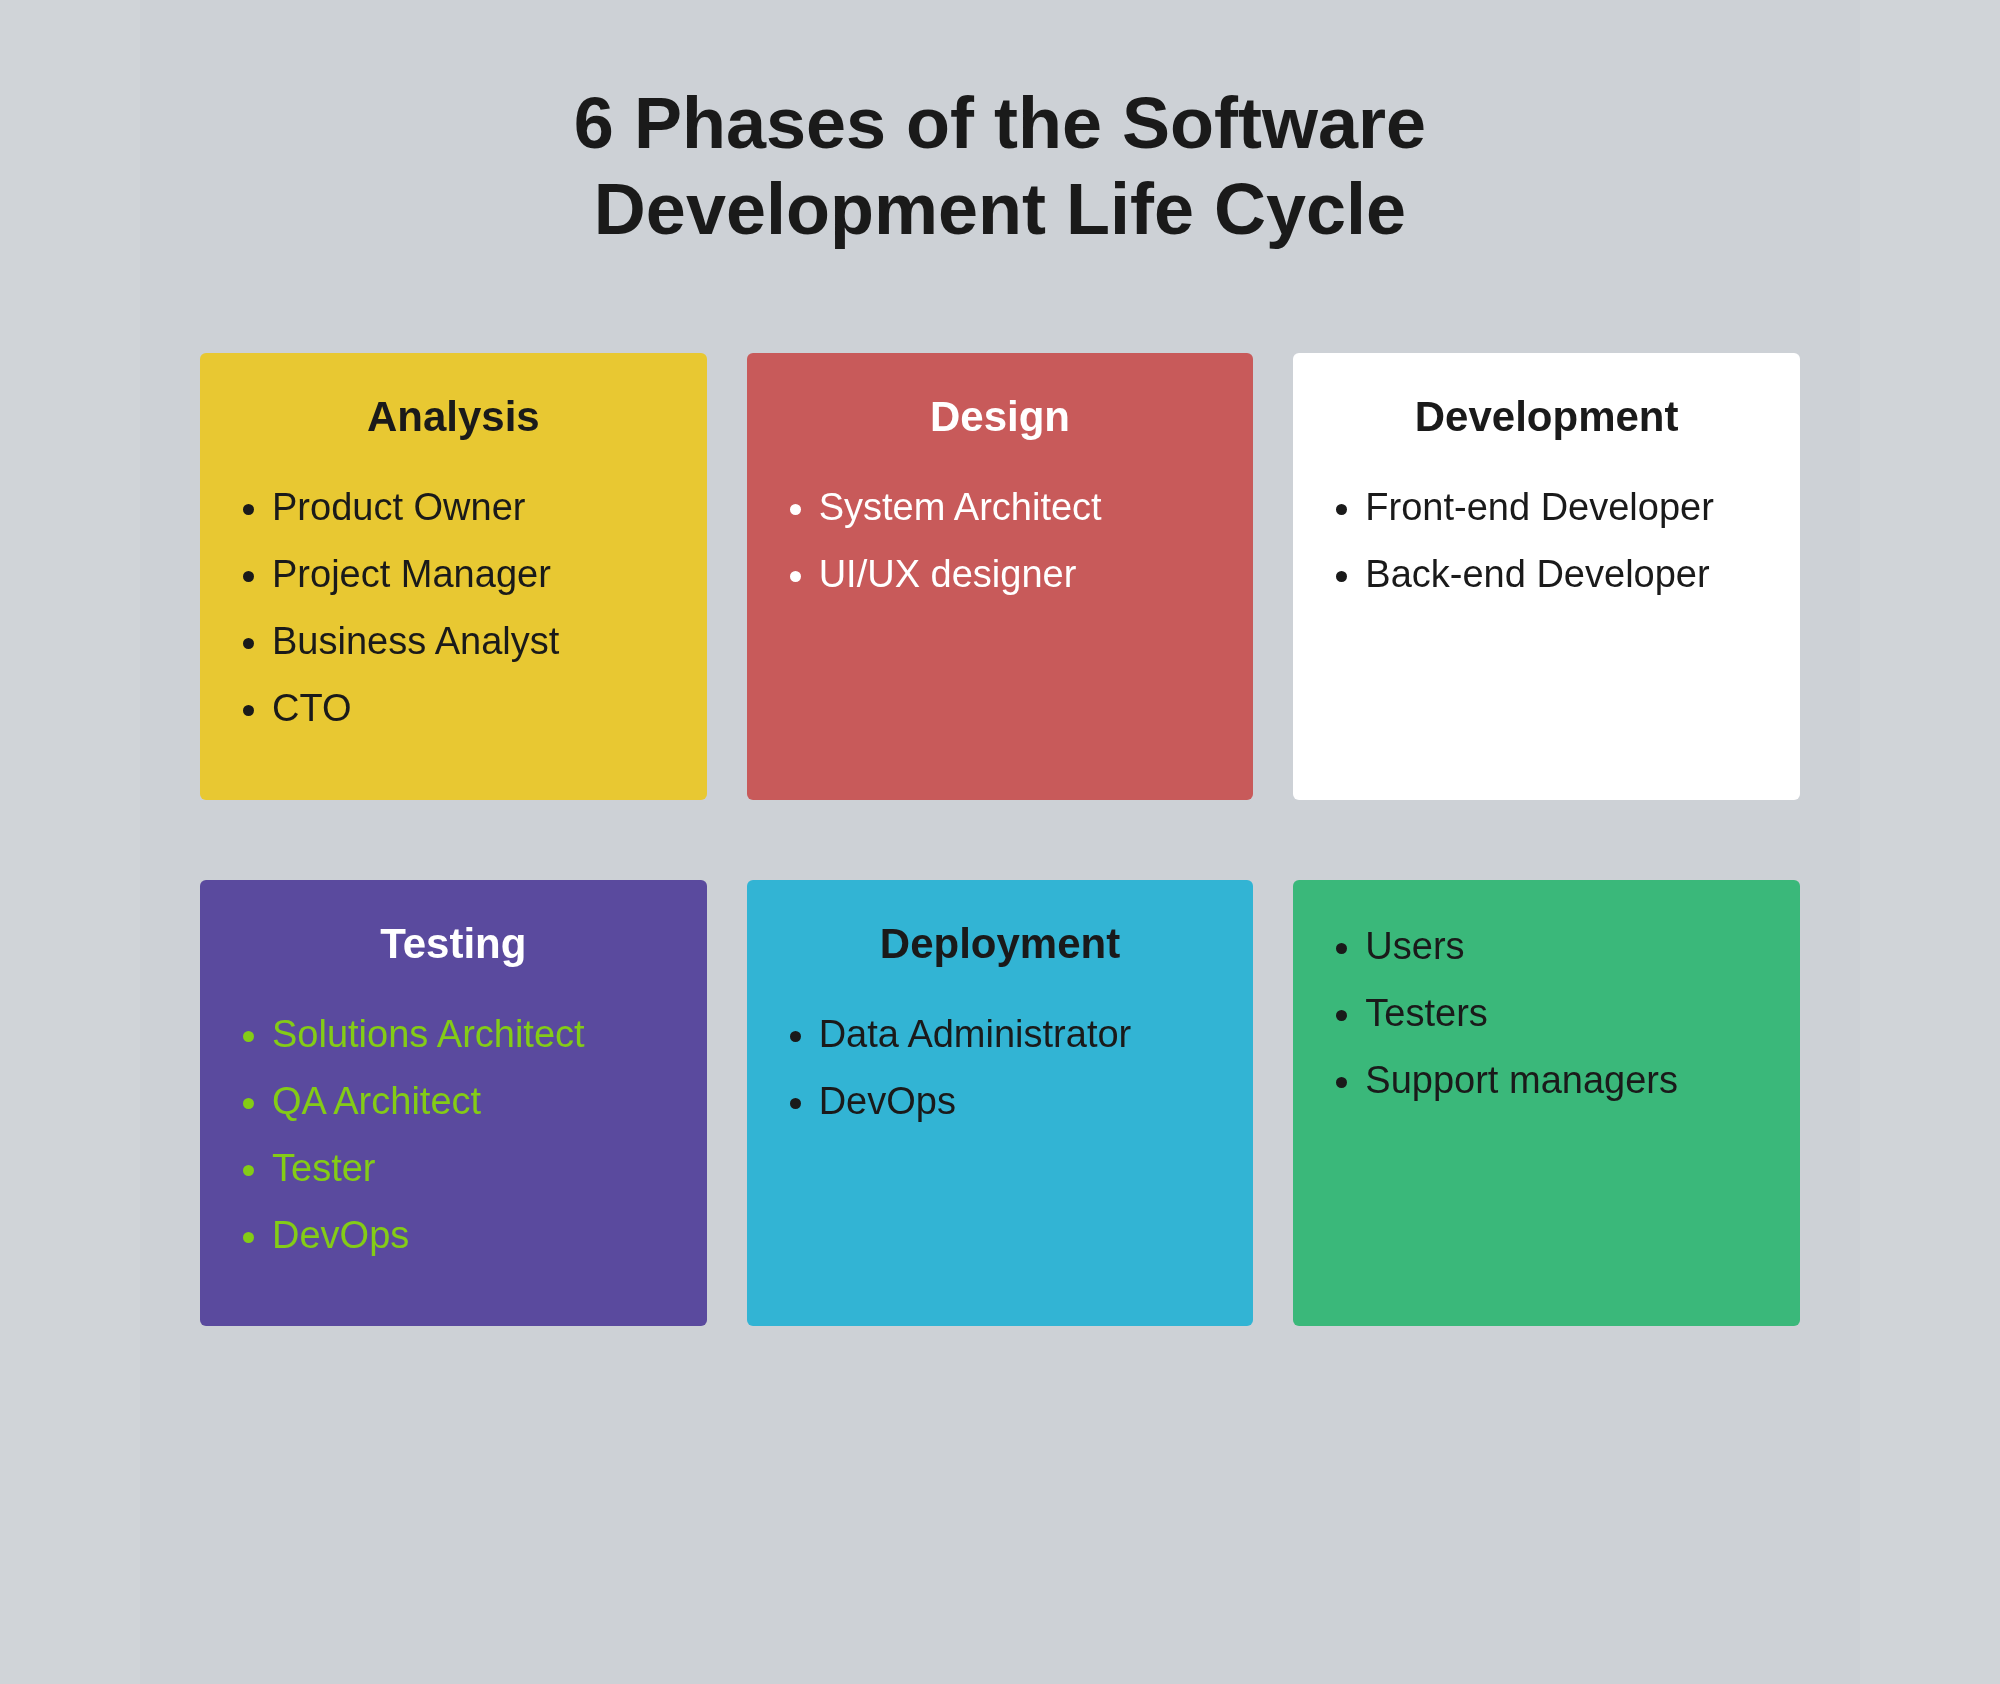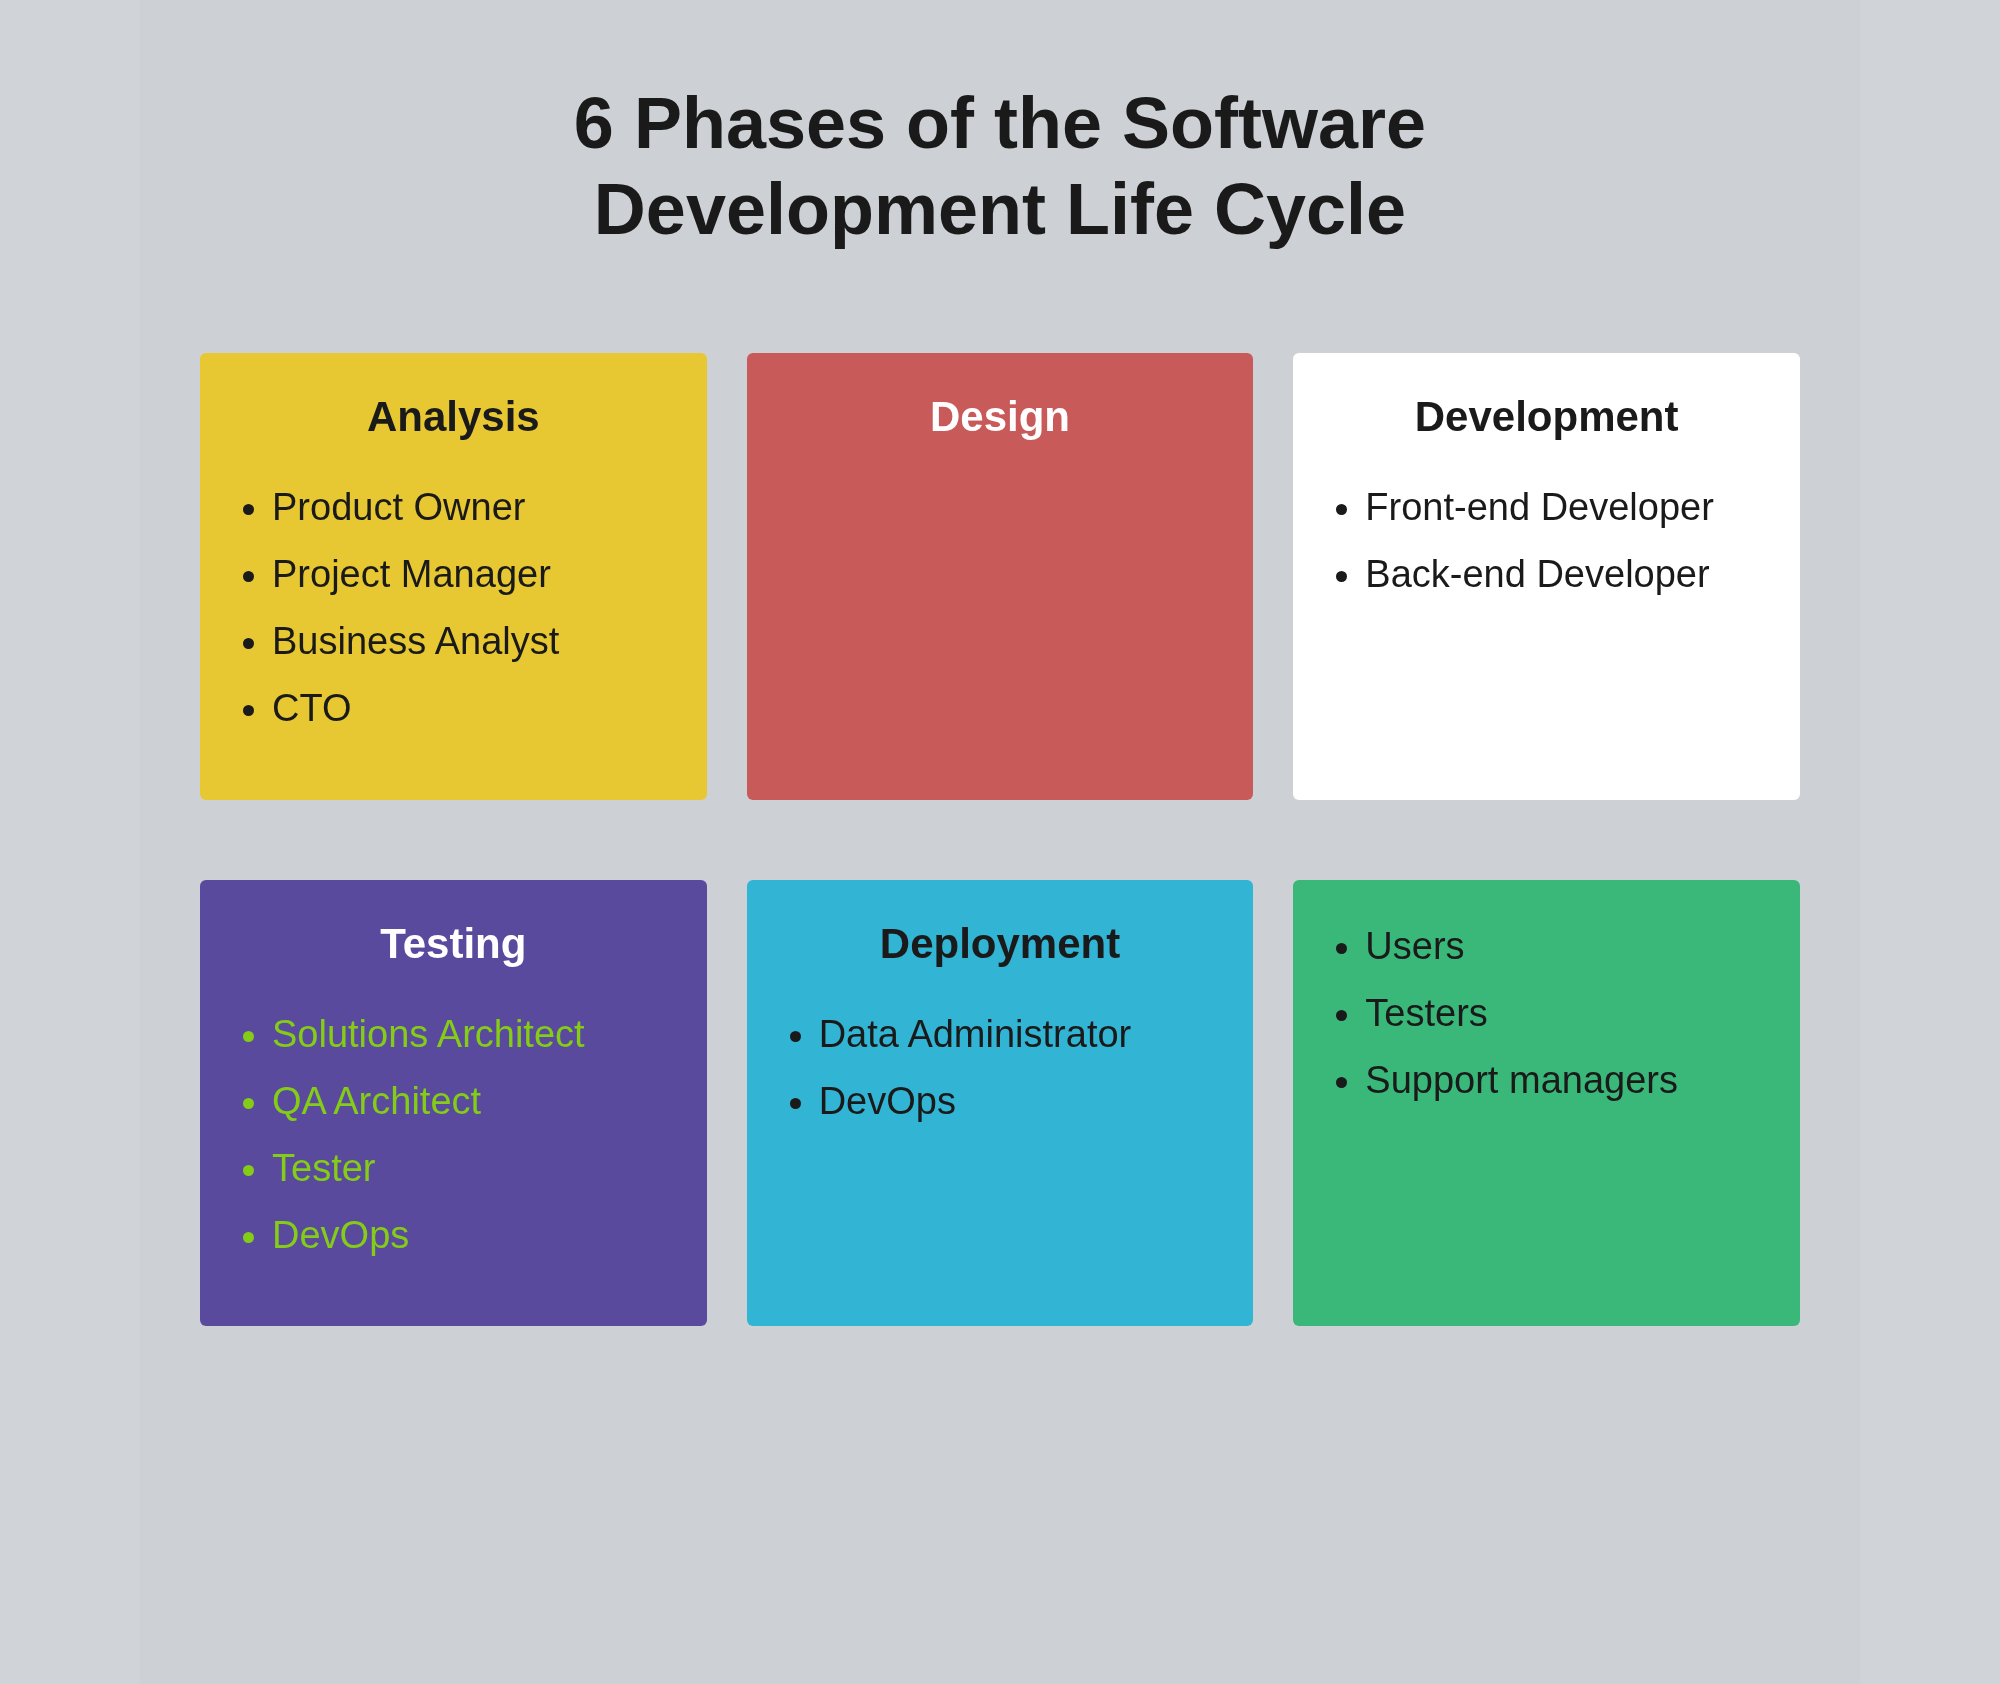--- a/index.html
+++ b/index.html
@@ -147,20 +147,24 @@
         <div class="phase-card-title">Analysis</div>
         <ul class="phase-card-list">
           <li>Product Owner</li>
           <li>Project Manager</li>
           <li>Business Analyst</li>
           <li>CTO</li>
         </ul>
       </div>
       <div class="phase-card card-design">
         <div class="phase-card-title">Design</div>
+        <ul class="phase-card-list">
+          <li>System Architect</li>
+          <li>UI/UX designer</li>
+        </ul>
       </div>
       <div class="phase-card card-development">
         <div class="phase-card-title">Development</div>
         <ul class="phase-card-list">
           <li>Front-end Developer</li>
           <li>Back-end Developer</li>
         </ul>
       </div>
       <div class="phase-card card-testing">
         <div class="phase-card-title">Testing</div>

